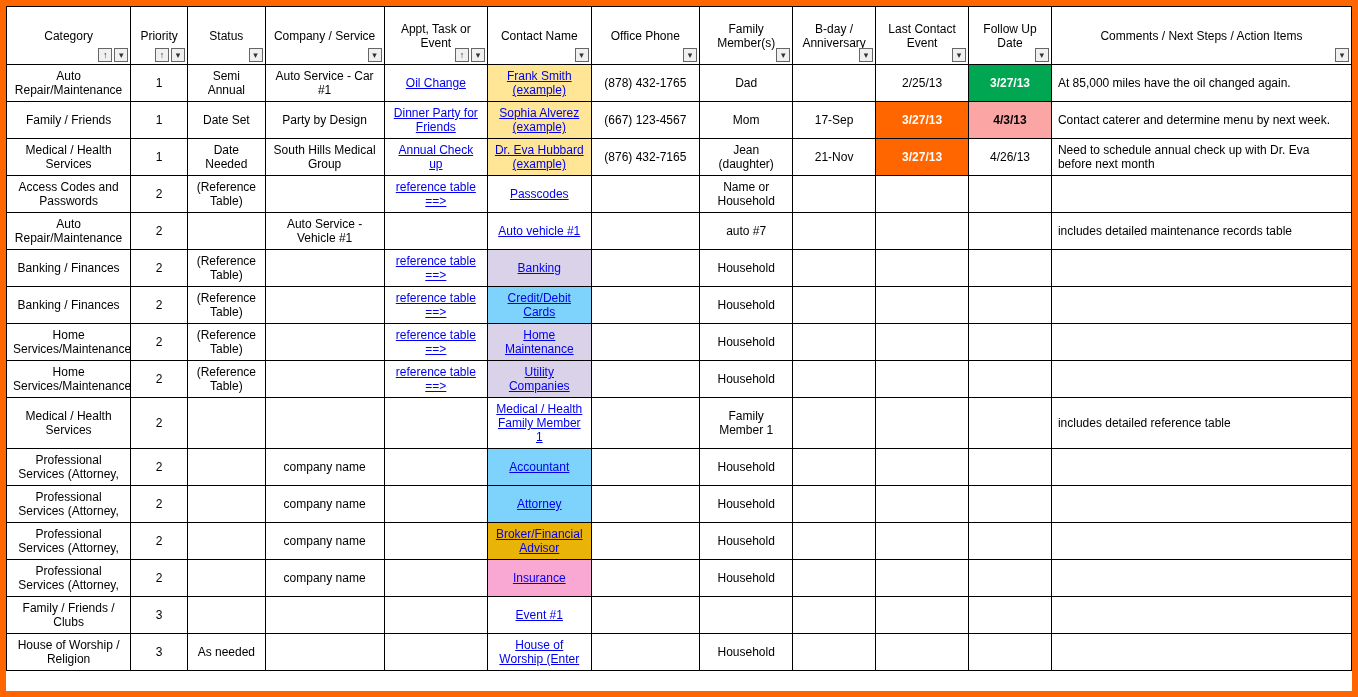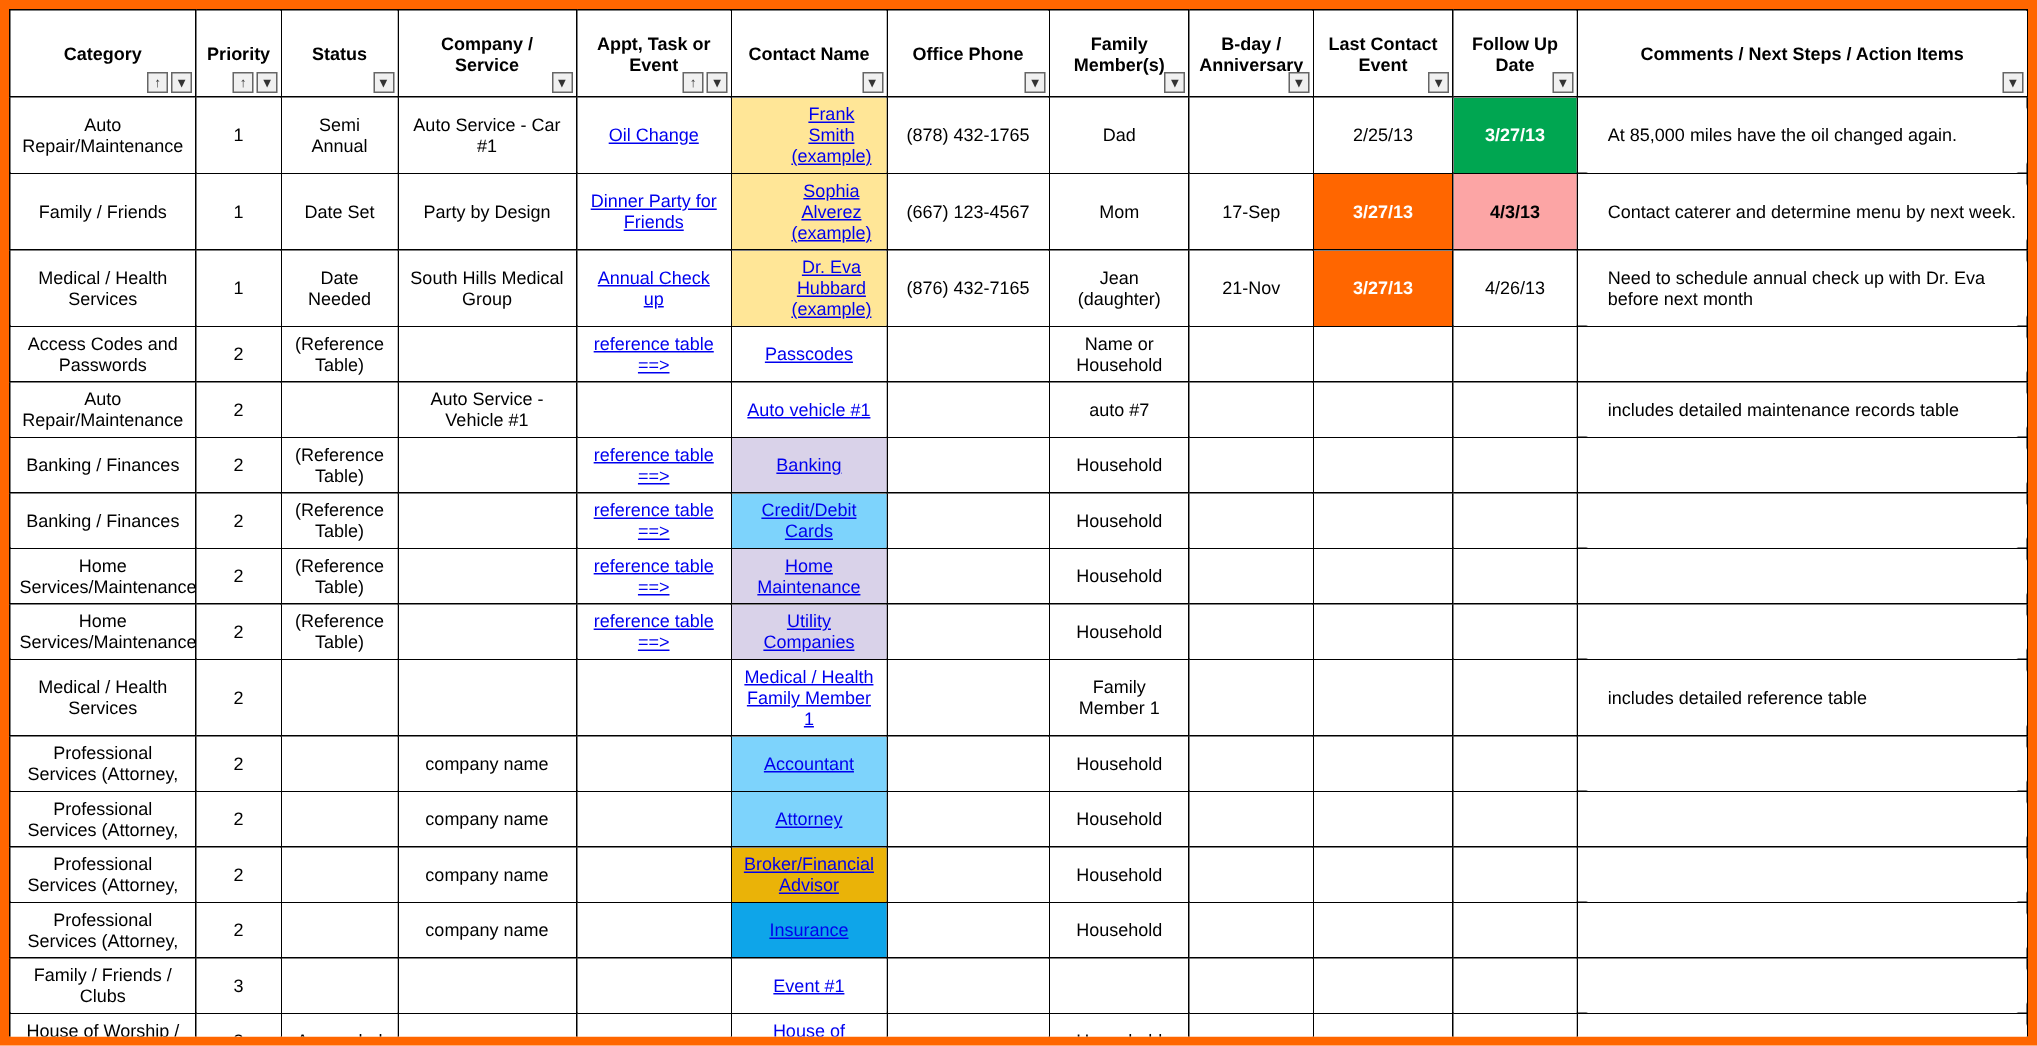--- a/index.html
+++ b/index.html
@@ -24,21 +24,21 @@
   }
   th, td {
     border: 1px solid #000;
     padding: 4px 6px;
     text-align: center;
     vertical-align: middle;
     position: relative;
     background: #fff;
   }
   th {
-    font-weight: bold;
+    font-weight: normal;
     height: 58px;
     vertical-align: middle;
   }
   .filter-btn {
     position: absolute;
     bottom: 2px;
     right: 2px;
     width: 14px;
     height: 14px;
     border: 1px solid #666;
@@ -70,26 +70,26 @@
     align-items: center;
     justify-content: center;
   }
   .sort-btn::after { content: "↑"; font-size:9px; }
   td a, .linklike {
     color: #0000ee;
     text-decoration: underline;
     cursor: pointer;
   }
   .comments-col { text-align: left; }
-  .left { text-align: left; padding-left:20px;border-radius:12px; }
-  .yellow-cell { background: #ffe697; padding-left: 36px; }
+  .left { text-align: left; padding-left:6px;border-radius:12px; }
+  .yellow-cell { background: #ffe697; }
   .purple-cell { background: #d9d2e9; }
   .green-cell-lite { background: #eab308; }
   .blue-cell-lite { background: #7dd3fc; }
-  .orange-cell-lite { background: #0ea5e9; }
+  .orange-cell-lite { background: #f9a8d4; }
   .cell-green-strong { background: #00a651; color: #fff; font-weight: bold; }
   .cell-orange-strong { background: #ff6600; color: #fff; font-weight: bold; }
   .cell-yellow-strong { background: #fca5a5; font-weight: bold; }
   .row td { height: 36px; }
 </style>
 </head>
 <body>
 
 <div class="frame">
 <table>

